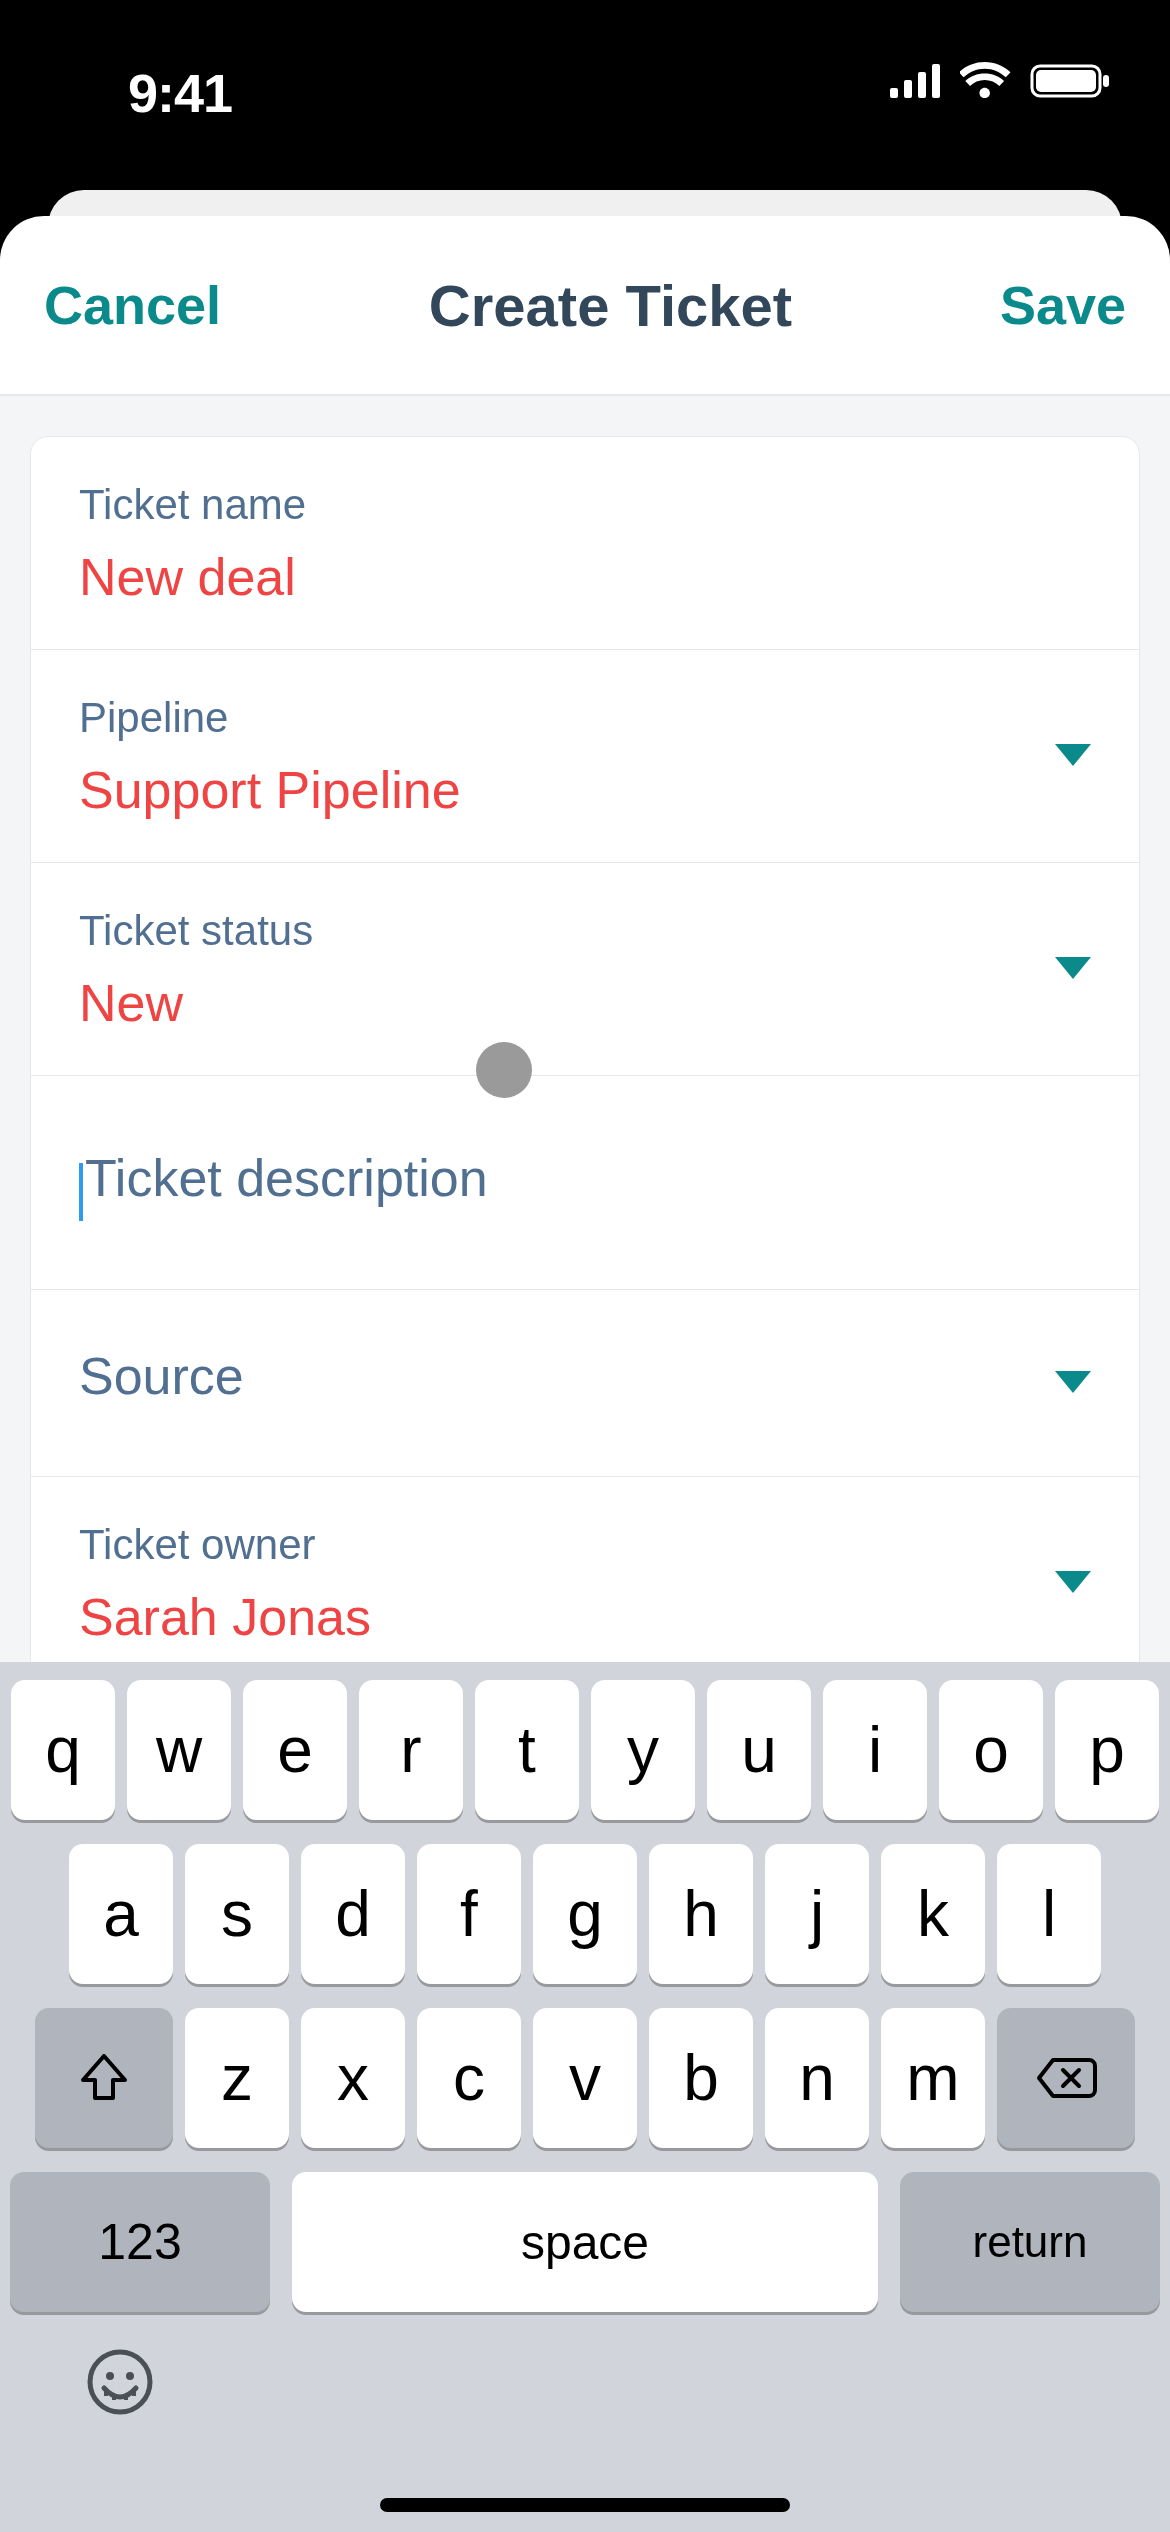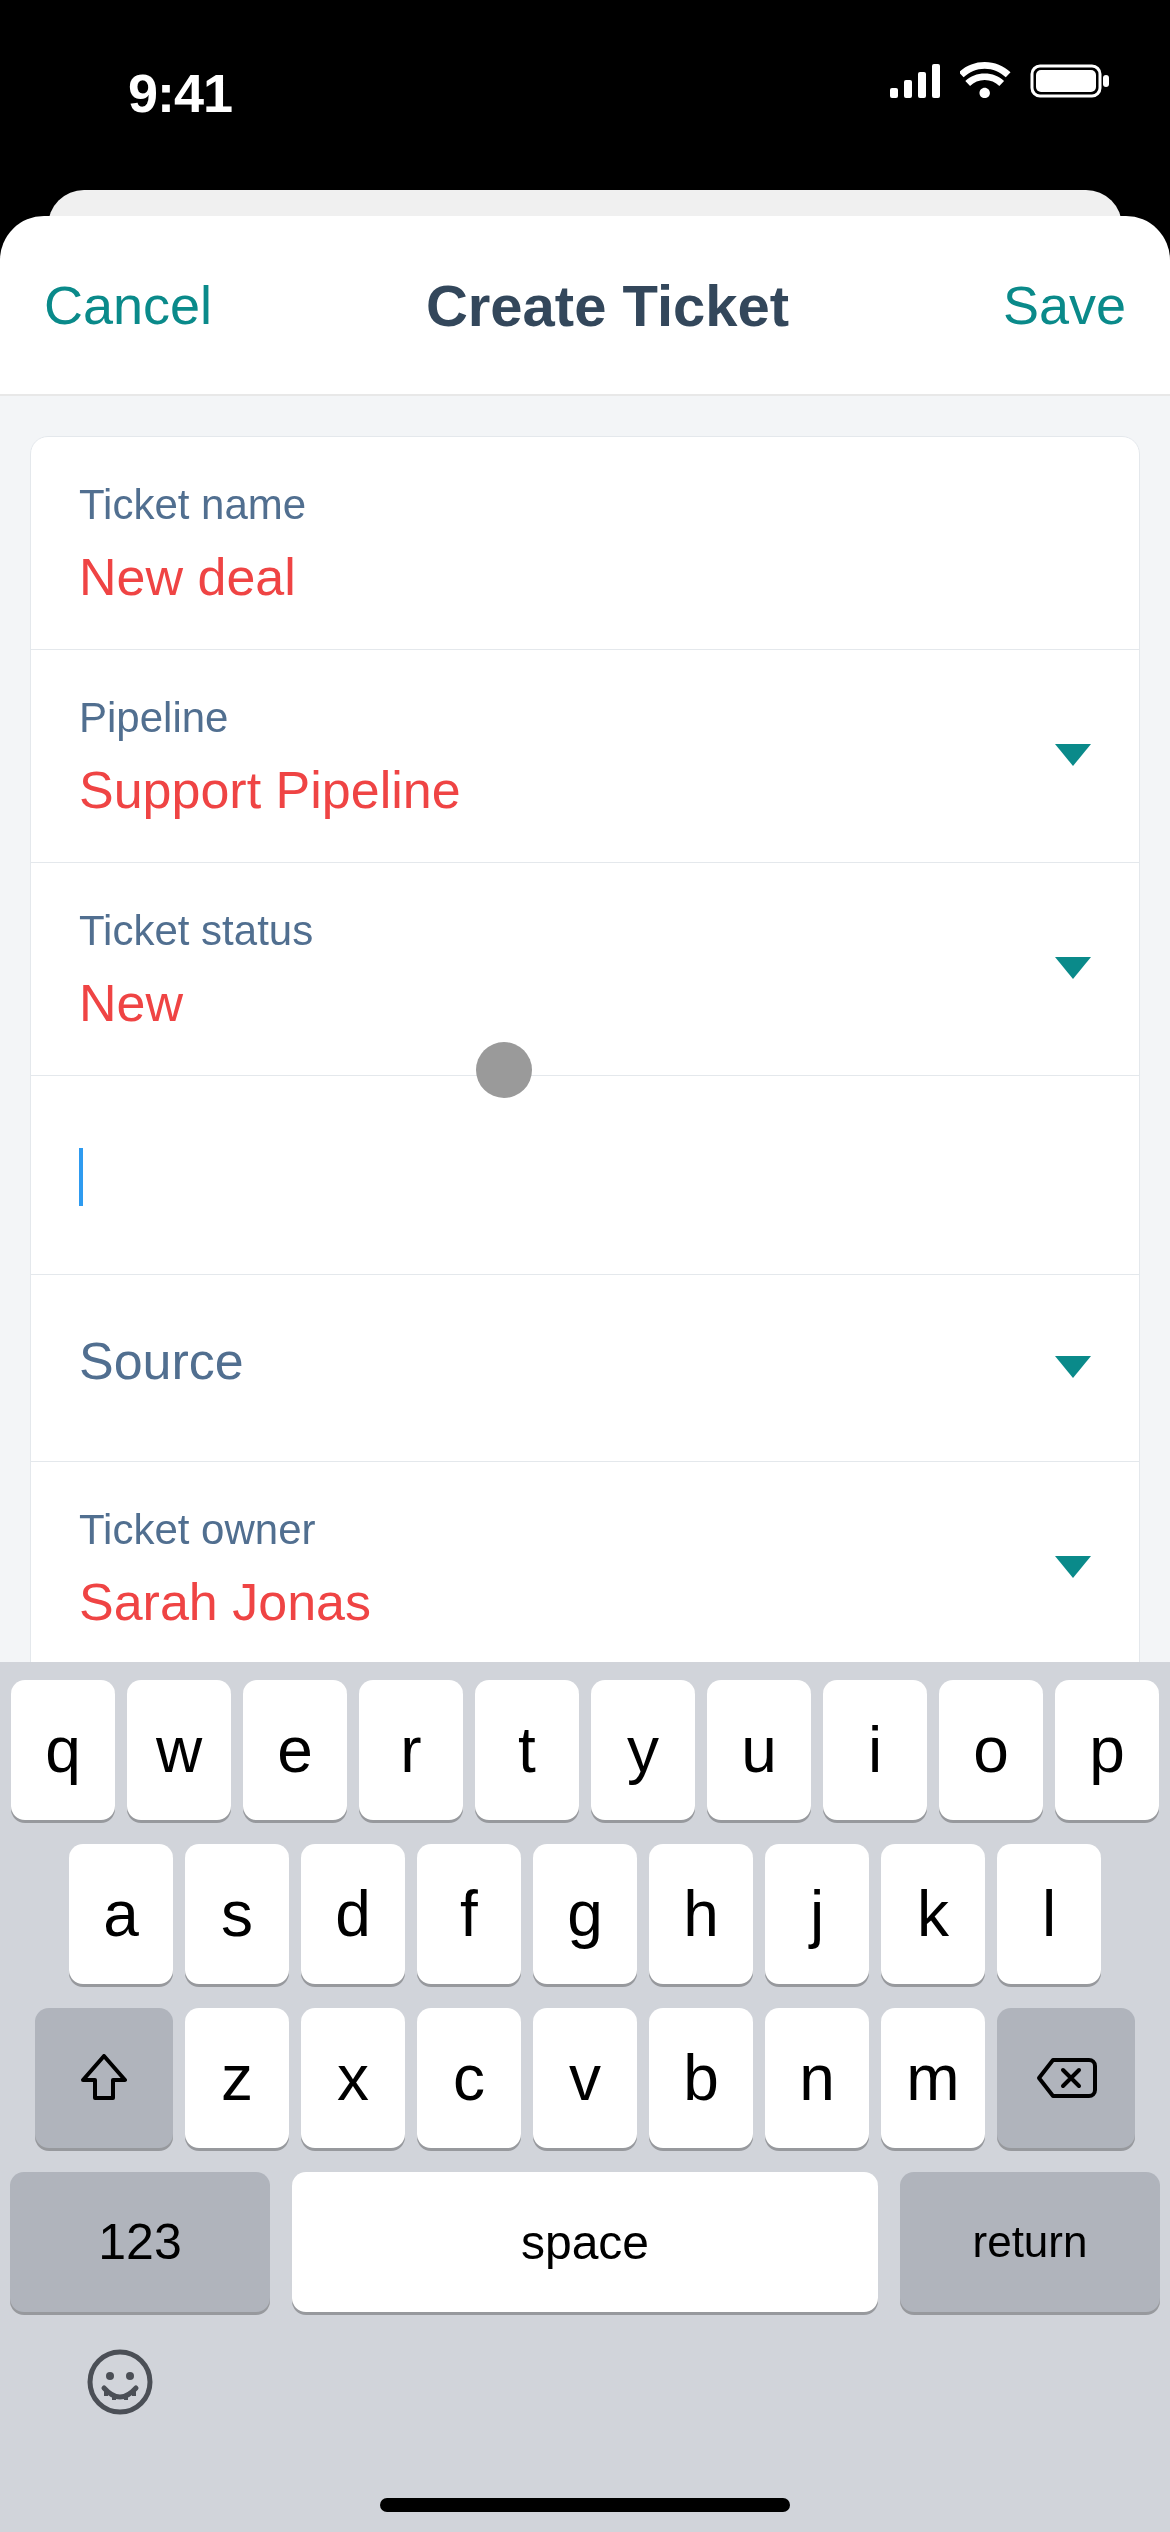--- a/index.html
+++ b/index.html
@@ -8,21 +8,21 @@
   
   .statusbar { position: absolute; top: 0; left: 0; right: 0; height: 160px; color: #fff; }
   .statusbar .time { position: absolute; left: 128px; top: 62px; font-size: 54px; font-weight: 700; letter-spacing: -1px; }
   .statusbar .right-icons { position: absolute; right: 58px; top: 62px; display: flex; align-items: center; gap: 18px; }
   .cell-icon, .wifi-icon, .batt-icon { display: inline-block; }
   
   .back-sheet { position: absolute; left: 48px; right: 48px; top: 190px; height: 80px; background: #f0f0f0; border-radius: 36px 36px 0 0; }
   
   .sheet { position: absolute; left: 0; right: 0; top: 216px; bottom: 0; background: #fff; border-radius: 44px 44px 0 0; overflow: hidden; }
   .navbar { height: 180px; display: flex; align-items: center; justify-content: space-between; padding: 0 44px; border-bottom: 2px solid #e8e8e8; }
-  .nav-cancel, .nav-save { font-size: 54px; font-weight: 400; color: #0a8a8a; }
+  .nav-cancel, .nav-save { font-size: 54px; font-weight: 700; color: #0a8a8a; }
   .nav-title { font-size: 58px; font-weight: 700; color: #33475b; }
   .body-bg { background: #f3f5f7; min-height: 1200px; padding: 40px 30px 0 30px; }
   .card { background: #fff; border: 1px solid #e4e8ec; border-radius: 18px; overflow: hidden; }
   .row { padding: 44px 48px 42px 48px; border-bottom: 1px solid #e4e8ec; position: relative; }
   .row:last-child { border-bottom: none; }
   .field-label { font-size: 42px; color: #516f90; margin-bottom: 18px; font-weight: 500; }
   .field-value { font-size: 52px; color: #ef4444; font-weight: 400; }
   .placeholder-only { font-size: 52px; color: #516f90; font-weight: 500; }
   .chevron { position: absolute; right: 48px; top: 50%; transform: translateY(-50%); }
   .chevron svg { display: block; }
@@ -111,21 +111,21 @@
           <div class="field-value">New</div>
           <span class="chevron">
             <svg width="36" height="24" viewBox="0 0 36 24">
                 <polygon points="0,0 36,0 18,22" fill="#0a8a8a"></polygon>
               </svg>
           </span>
         </div>
 
         <div class="desc-row" style="position:relative;">
           <div class="cursor-dot"></div>
-          <span class="caret"></span>
+          <span class="caret"></span><span class="placeholder-only">Ticket description</span>
         </div>
 
         <div class="row" style="padding-top:56px;padding-bottom:70px;">
           <div class="placeholder-only">Source</div>
           <span class="chevron">
             <svg width="36" height="24" viewBox="0 0 36 24">
                 <polygon points="0,0 36,0 18,22" fill="#0a8a8a"></polygon>
               </svg>
           </span>
         </div>

